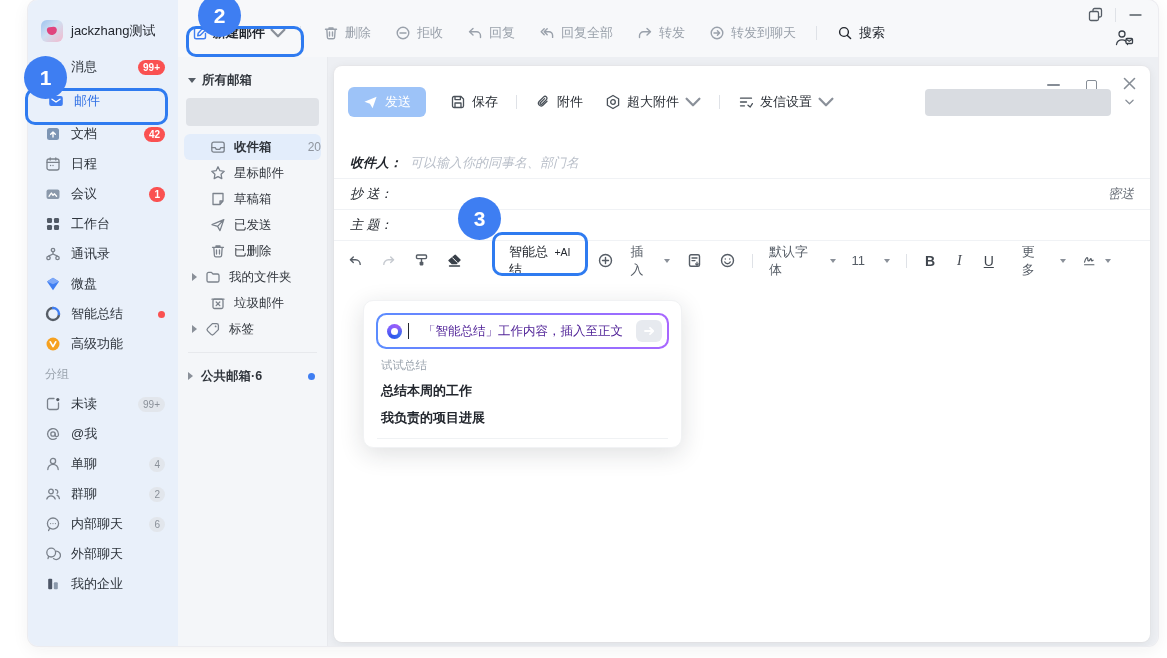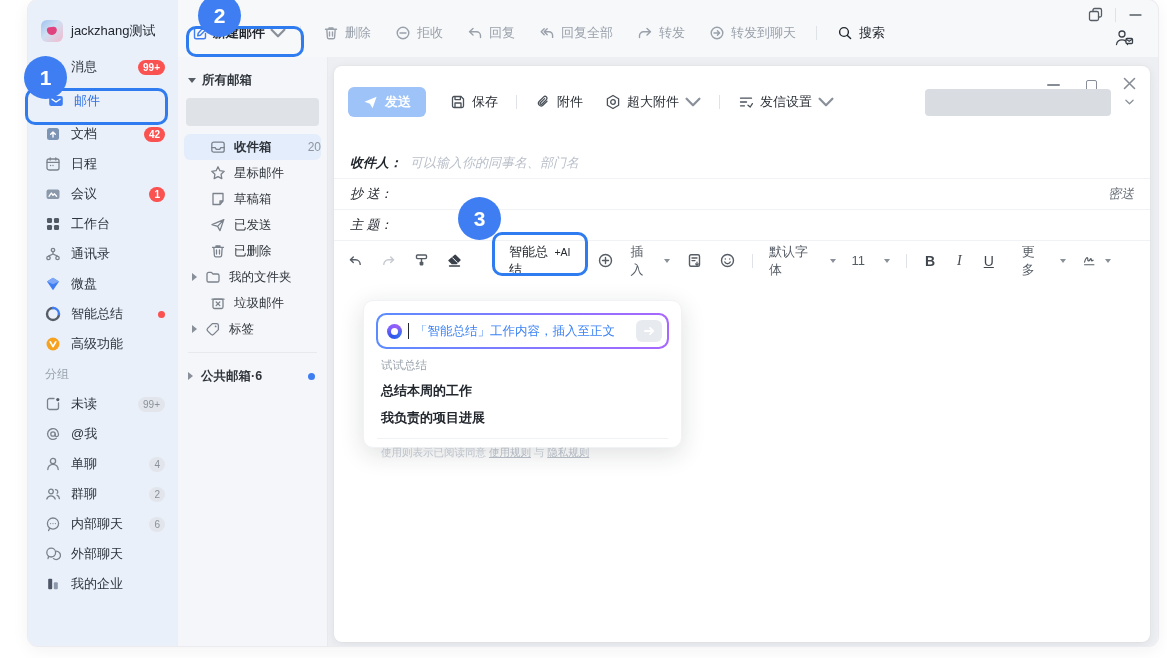--- a/index.html
+++ b/index.html
@@ -61,21 +61,21 @@
 
   
   .mainarea { position:absolute; left:300px; top:57px; right:0; bottom:0; background:#edeff3; }
   .compose { position:absolute; left:306px; top:66px; width:816px; height:576px; background:#fff; border-radius:8px;
              box-shadow:0 2px 10px rgba(31,35,41,.08), 0 0 0 1px #ececef; }
   .cwin-controls { position:absolute; top:10px; right:14px; display:flex; align-items:center; gap:26px; }
   .cw-min { width:13px; height:2px; background:#868d96; border-radius:1px; }
   .cw-max { width:11px; height:11px; border:1.6px solid #868d96; border-radius:2px; }
   .cw-close svg { width:13px; height:13px; stroke:#868d96; stroke-width:1.6; stroke-linecap:round; }
   .ctoolbar { position:absolute; left:0; right:0; top:20px; height:32px; display:flex; align-items:center; padding:0 14px; }
-  .send-btn { display:flex; align-items:center; gap:7px; background:#9dc3f8; color:#fff; font-size:13px; font-weight:700;
+  .send-btn { display:flex; align-items:center; gap:7px; background:#9dc3f8; color:#fff; font-size:13px; font-weight:400;
               border:none; border-radius:6px; height:30px; padding:0 15px; }
   .send-btn svg { width:15px; height:15px; fill:#fff; }
   .ct-item { display:flex; align-items:center; gap:6px; font-size:13px; color:#2a2f36; white-space:nowrap; }
   .ct-item svg { width:16px; height:16px; stroke:#4a5159; fill:none; stroke-width:1.3; stroke-linecap:round; stroke-linejoin:round; }
   .from-pill { margin-left:auto; width:186px; height:27px; background:#d9dce1; border-radius:4px; }
   .from-chev { margin:0 2px 0 14px; }
   .cfields { position:absolute; left:0; right:0; top:82px;font-style:italic; }
   .cfield { height:31px; display:flex; align-items:center; padding:0 16px; border-bottom:1px solid #f0f2f5; font-size:13px; }
   .cfield .flabel { color:#23272e; margin-right:8px; }
   .cfield .flabel.b { font-weight:bold; }
@@ -94,21 +94,21 @@
   .sig { margin-left:auto; margin-right:26px; display:flex; align-items:center; gap:4px; }
 
   
   .ai-pop { position:absolute; left:29px; top:234px; width:319px; height:148px; background:#fff; border-radius:10px;
             border:1px solid #f1f2f4; box-shadow:0 6px 24px rgba(31,35,41,.14); }
   .ai-inputwrap { margin:12px 12px 0; height:36px; border-radius:10px; padding:1.6px; background:linear-gradient(90deg,#5b8cff,#a866ff); }
   .ai-input { background:#fff; border-radius:8.5px; height:100%; display:flex; align-items:center; gap:6px; padding:0 5px 0 9px; }
   .ai-swirl { width:15px; height:15px; border-radius:50%; background:conic-gradient(from 210deg,#2f54eb,#7b61ff,#9b5cf7,#3c6ef0,#2f54eb); position:relative; flex:none; }
   .ai-swirl::after { content:""; position:absolute; left:4px; top:4px; width:7px; height:7px; border-radius:50%; background:#fff; }
   .ai-caret { width:1.5px; height:16px; background:#23272e; flex:none; }
-  .ai-ph { flex:1; font-size:12.5px; color:#3b82f6; white-space:nowrap; overflow:hidden; }
+  .ai-ph { flex:1; font-size:12.5px; color:#4c1d95; white-space:nowrap; overflow:hidden;margin-left:8px; }
   .ai-go { width:26px; height:22px; background:#e7eaef; border-radius:6px; border:none; display:flex; align-items:center; justify-content:center; flex:none; }
   .ai-go svg { width:12px; height:12px; stroke:#fff; stroke-width:1.8; fill:none; stroke-linecap:round; stroke-linejoin:round; }
   .ai-try { margin:9px 17px 0; font-size:11.5px; color:#9aa3ad; }
   .ai-sug { margin:9px 17px 0; font-size:13px; color:#23272e; font-weight:600; cursor:pointer; }
   .ai-div { height:1px; background:#f0f2f4; margin:11px 13px 0; }
   .ai-fine { margin:7px 17px 0; font-size:10.5px; color:#bcc2cb; white-space:nowrap; }
   .ai-fine .lnk { text-decoration:underline; color:#b2b8c1; }
 
   
   .co-circle { position:absolute; width:43px; height:43px; border-radius:50%; background:#3e7ef2; color:#fff;
@@ -608,21 +608,20 @@
               <svg viewBox="0 0 12 12">
                   <path d="M2 6 h8 M7 2.8 L10.2 6 L7 9.2"></path>
                 </svg>
             </button>
           </div>
         </div>
         <div class="ai-try">试试总结</div>
         <div class="ai-sug">总结本周的工作</div>
         <div class="ai-sug">我负责的项目进展</div>
         <div class="ai-div"></div>
-        <div class="ai-fine"><span>使用则表示已阅读同意 </span><span class="lnk">使用规则</span><span> 与 </span><span class="lnk">隐私规则</span></div>
       </div>
     </div>
   </div>
 
   <div class="co-box" style="left:25px; top:88px; width:143px; height:37px;"></div>
   <div class="co-box" style="left:186px; top:26px; width:118px; height:31px;"></div>
   <div class="co-box" style="left:492px; top:232px; width:96px; height:44px;"></div>
   <div class="co-circle" style="left:24px; top:56px;">1</div>
   <div class="co-circle" style="left:198px; top:-6px;">2</div>
   <div class="co-circle" style="left:458px; top:197px;">3</div>

